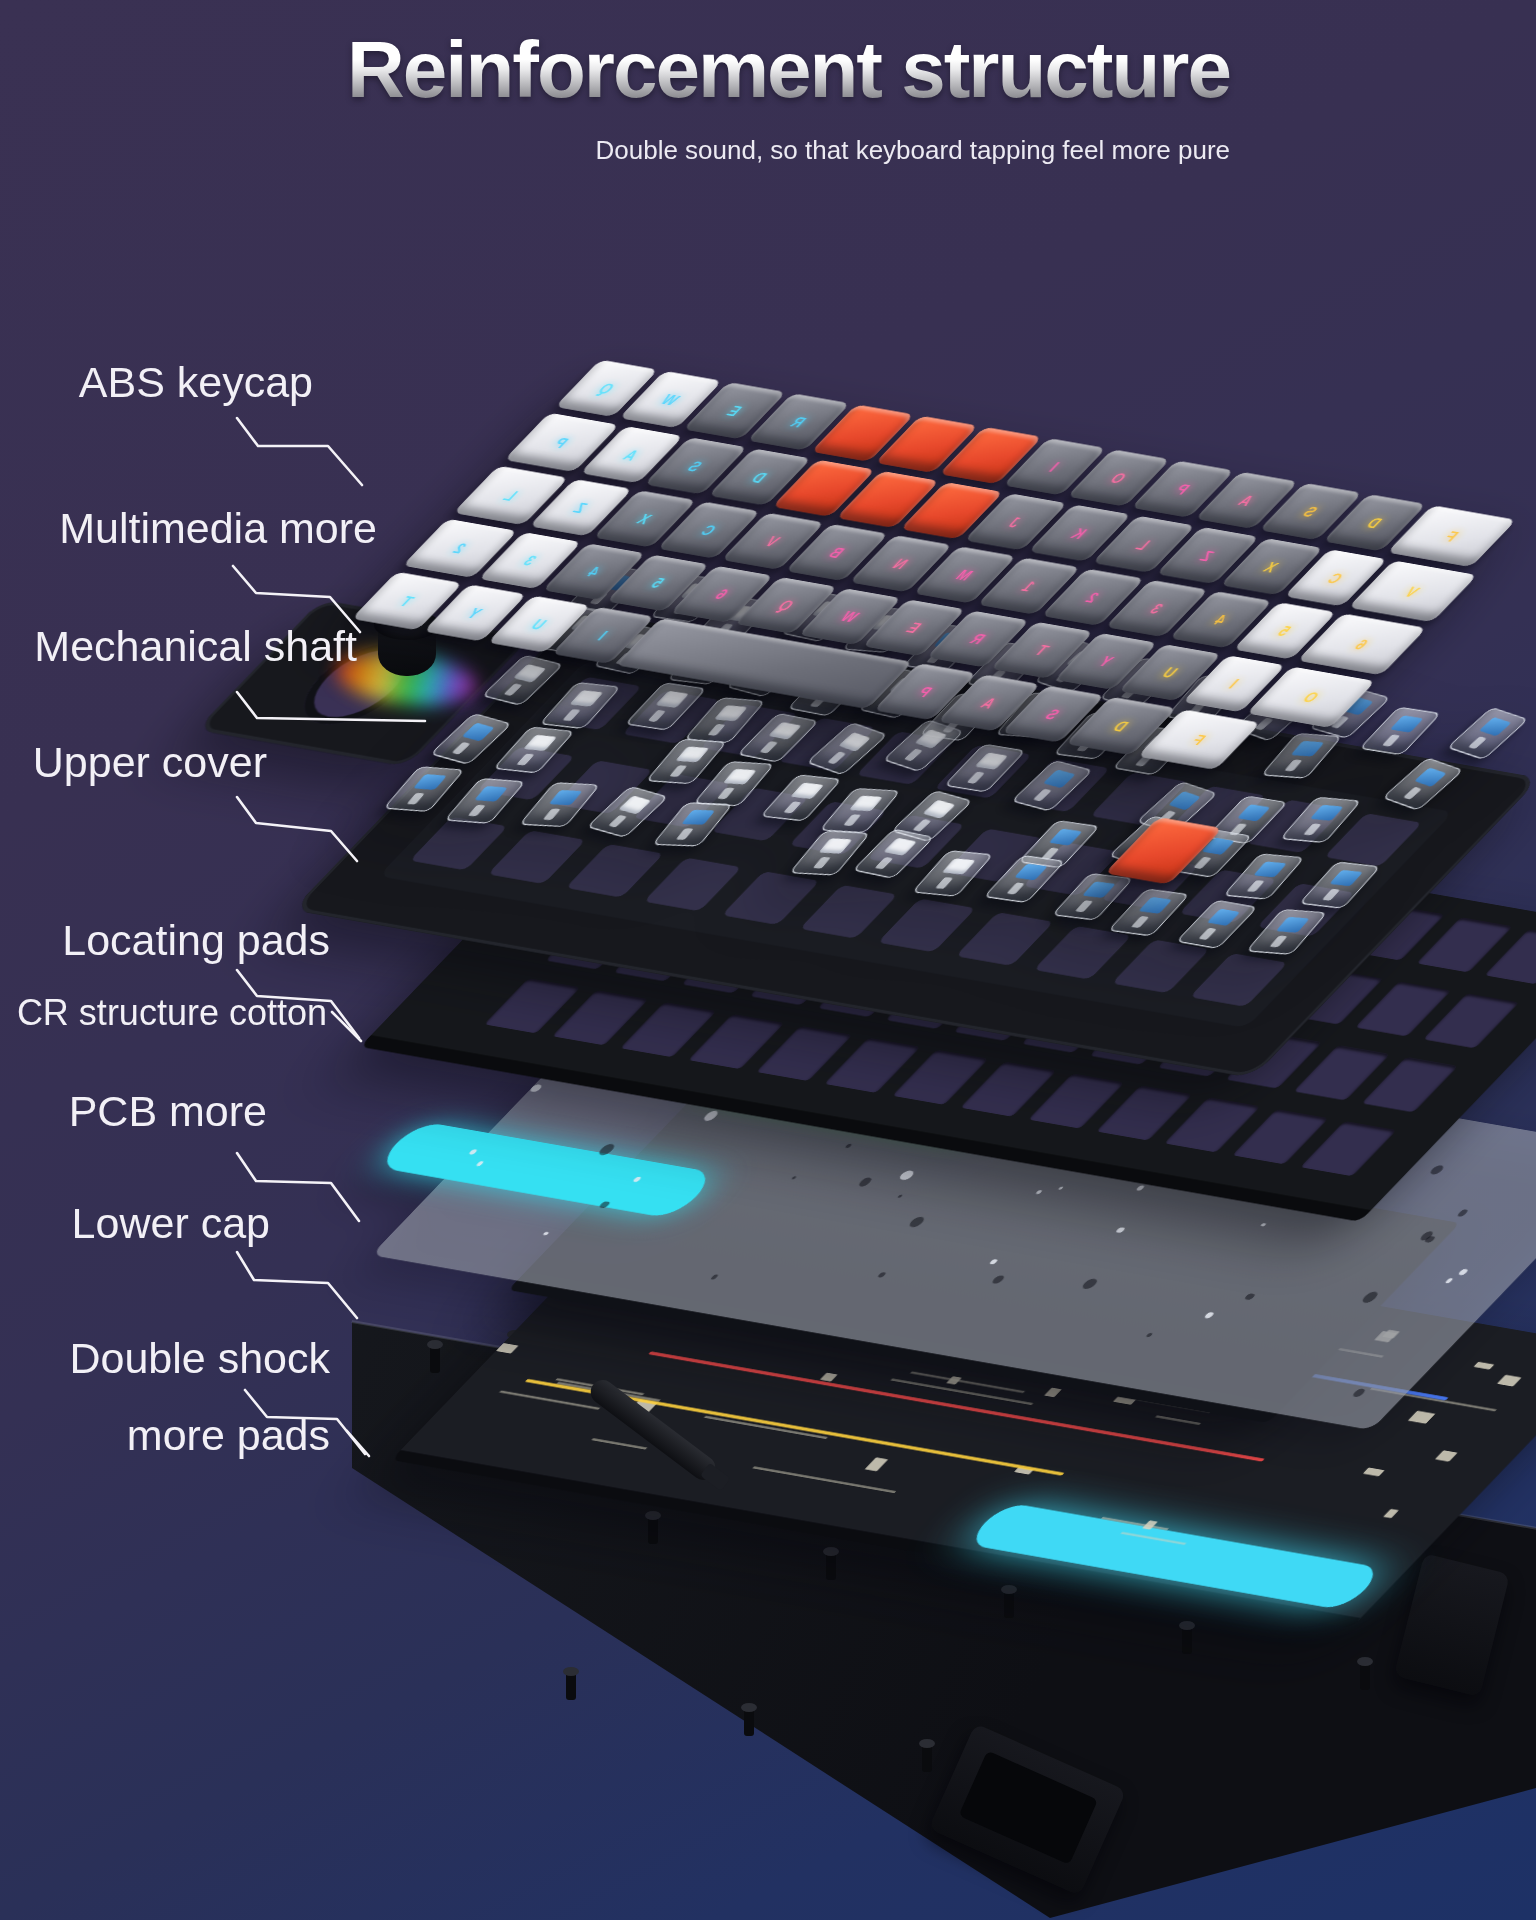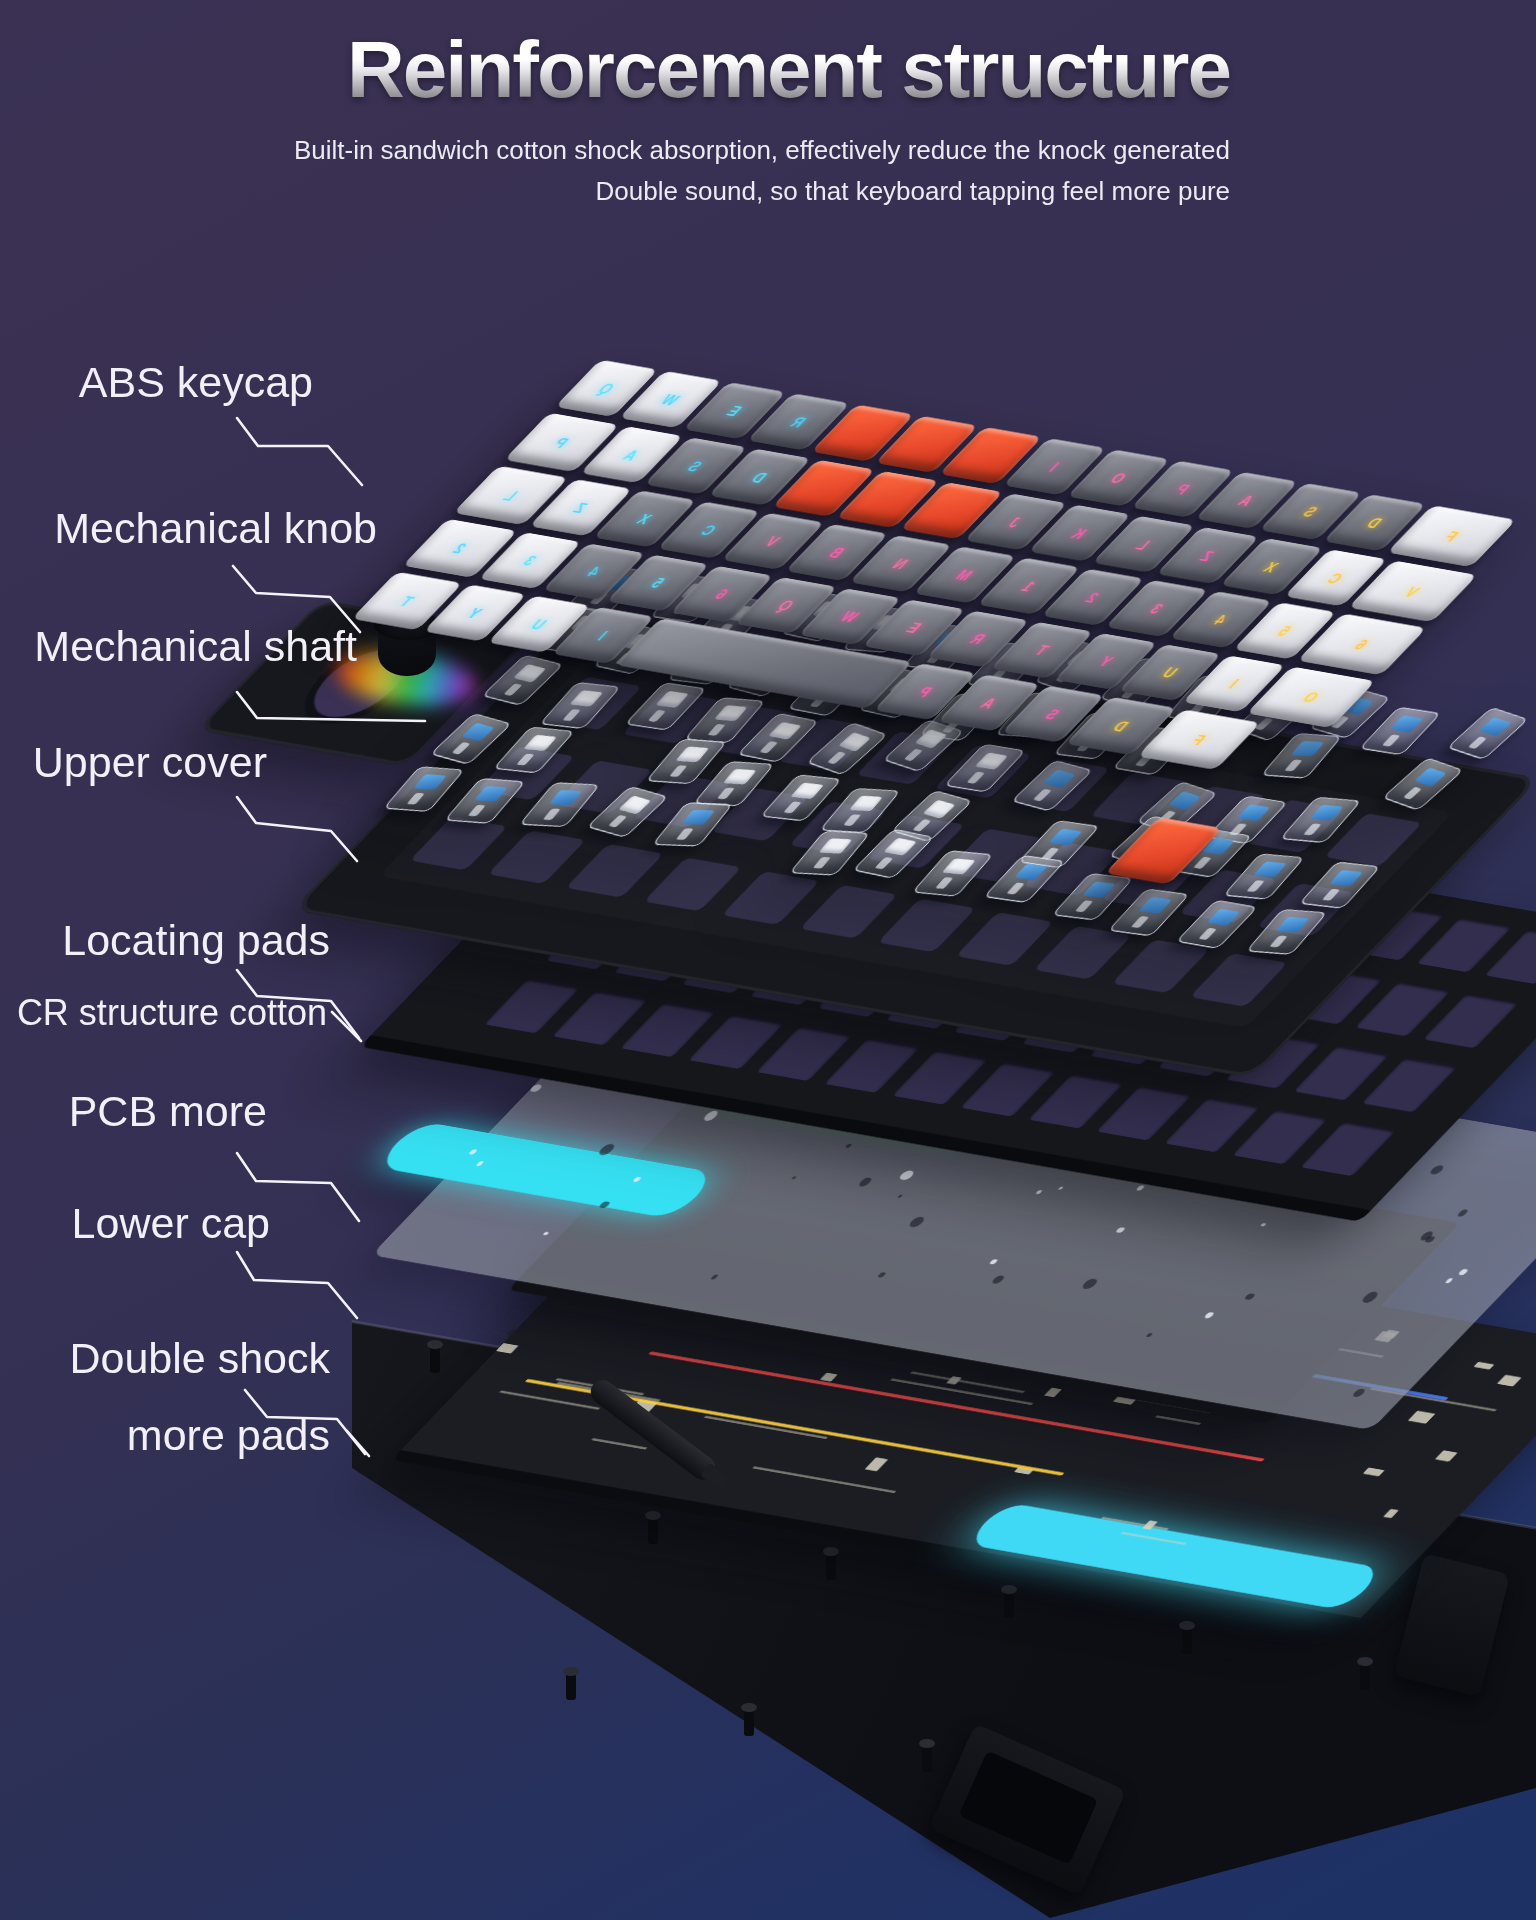--- a/index.html
+++ b/index.html
@@ -107,40 +107,39 @@
   #cable:before{content:"";position:absolute;right:-16px;top:4px;width:26px;height:16px;border-radius:4px;background:#1c1e24;}
 </style>
 </head>
 <body>
 
 <div id="stage">
 
   <div id="headline">
     <div class="title-line">Reinforcement structure</div>
     <div id="subtitle">
-      <div>Built-in sandwich cotton shock absorption, effectively reduce the knock generated</div>
       <div>Double sound, so that keyboard tapping feel more pure</div>
     </div>
   </div>
 
   <svg id="leader-svg" width="1536" height="1920" viewBox="0 0 1536 1920">
       <polyline points="237,418 258,446 328,446 362,485"></polyline>
       <polyline points="233,566 256,593 330,597 360,632"></polyline>
       <polyline points="237,692 257,718 425,721"></polyline>
       <polyline points="237,797 256,823 331,831 357,861"></polyline>
       <polyline points="237,970 257,996 331,1001 359,1038"></polyline>
       <polyline points="332,1012 361,1041"></polyline>
       <polyline points="237,1153 256,1181 331,1183 359,1221"></polyline>
       <polyline points="237,1252 254,1280 328,1283 357,1318"></polyline>
       <polyline points="245,1390 267,1417 337,1419 365,1454"></polyline>
       <polyline points="347,1431 369,1456"></polyline>
     </svg>
   <div id="callouts">
       <div class="callout" style="right: 1223px; top: 358px;">ABS keycap</div>
-      <div class="callout" style="right: 1159px; top: 504px;">Mechanical knob</div>
+      <div class="callout" style="right: 1159px; top: 504px;">Multimedia more</div>
       <div class="callout" style="right: 1179px; top: 622px;">Mechanical shaft</div>
       <div class="callout" style="right: 1269px; top: 738px;">Upper cover</div>
       <div class="callout" style="right: 1206px; top: 916px;">Locating pads</div>
       <div class="callout small" style="right: 1209px; top: 992px;">CR structure cotton</div>
       <div class="callout" style="right: 1269px; top: 1087px;">PCB more</div>
       <div class="callout" style="right: 1266px; top: 1199px;">Lower cap</div>
       <div class="callout" style="right: 1206px; top: 1334px;">Double shock</div>
       <div class="callout" style="right: 1206px; top: 1411px;">more pads</div>
     </div>
 

